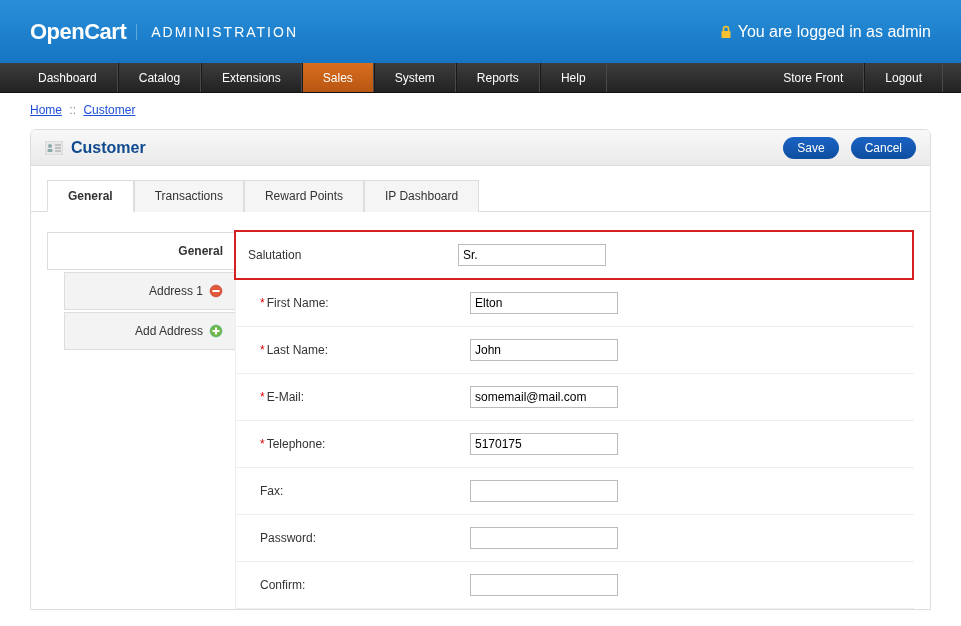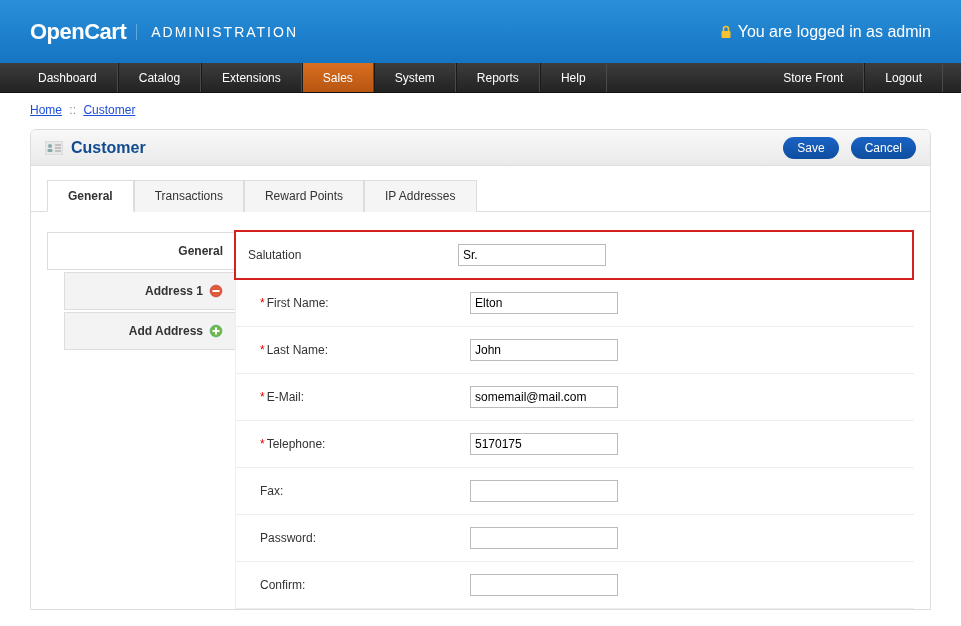--- a/index.html
+++ b/index.html
@@ -36,21 +36,21 @@
 .tabs { display: flex; padding: 14px 16px 0; border-bottom: 1px solid #ddd; }
 .tab { background: #f5f5f5; border: 1px solid #ddd; border-bottom: none; padding: 8px 20px; font-size: 12px; cursor: pointer; margin-right: 0; margin-bottom: -1px; }
 .tab.active { background: #fff; font-weight: bold; border-bottom: 1px solid #fff; }
 
 
 .form-area { display: flex; padding: 20px 16px 0; }
 .side-tabs { width: 188px; flex-shrink: 0; }
 .side-tab { border: 1px solid #ddd; border-right: none; background: #fff; height: 38px; display: flex; align-items: center; justify-content: flex-end; padding: 0 12px; font-size: 12px; font-weight: bold; cursor: pointer; margin-bottom: 2px; }
 .side-tab.inactive { background: #f3f3f3; font-weight: normal; }
 .side-tab .side-icon { margin-left: 6px; display: inline-flex; }
-.side-tab.inactive { font-weight: bold; margin-left: 17px; }
+.side-tab.inactive { font-weight: normal; margin-left: 17px; }
 
 .form-fields { flex: 1; border-left: 1px solid #eee; }
 .field-row { display: flex; align-items: center; border-bottom: 1px solid #eee; padding: 12px 0 12px 14px; }
 .field-row.highlight-box { border: 2px solid #d62020; padding: 12px 0 12px 12px; margin-left: -2px; margin-top: -2px; }
 .field-row.inner { padding-left: 24px; }
 .field-label { width: 210px; font-size: 12px; }
 .req { color: #d00; margin-right: 2px; }
 .field-input { }
 .field-input input { width: 148px; height: 22px; border: 1px solid #bbb; padding: 0 4px; font-size: 12px; }
 
@@ -108,21 +108,21 @@
     <div class="content-header-buttons">
       <button class="btn">Save</button>
       <button class="btn">Cancel</button>
     </div>
   </div>
 
   <div class="tabs">
     <div class="tab active">General</div>
     <div class="tab">Transactions</div>
     <div class="tab">Reward Points</div>
-    <div class="tab">IP Addresses</div>
+    <div class="tab">IP Dashboard</div>
   </div>
 
   <div class="form-area">
     <div class="side-tabs">
       <div class="side-tab">
         <span>General</span>
       </div>
       <div class="side-tab inactive">
         <span>Address 1</span>
         <span class="side-icon">

